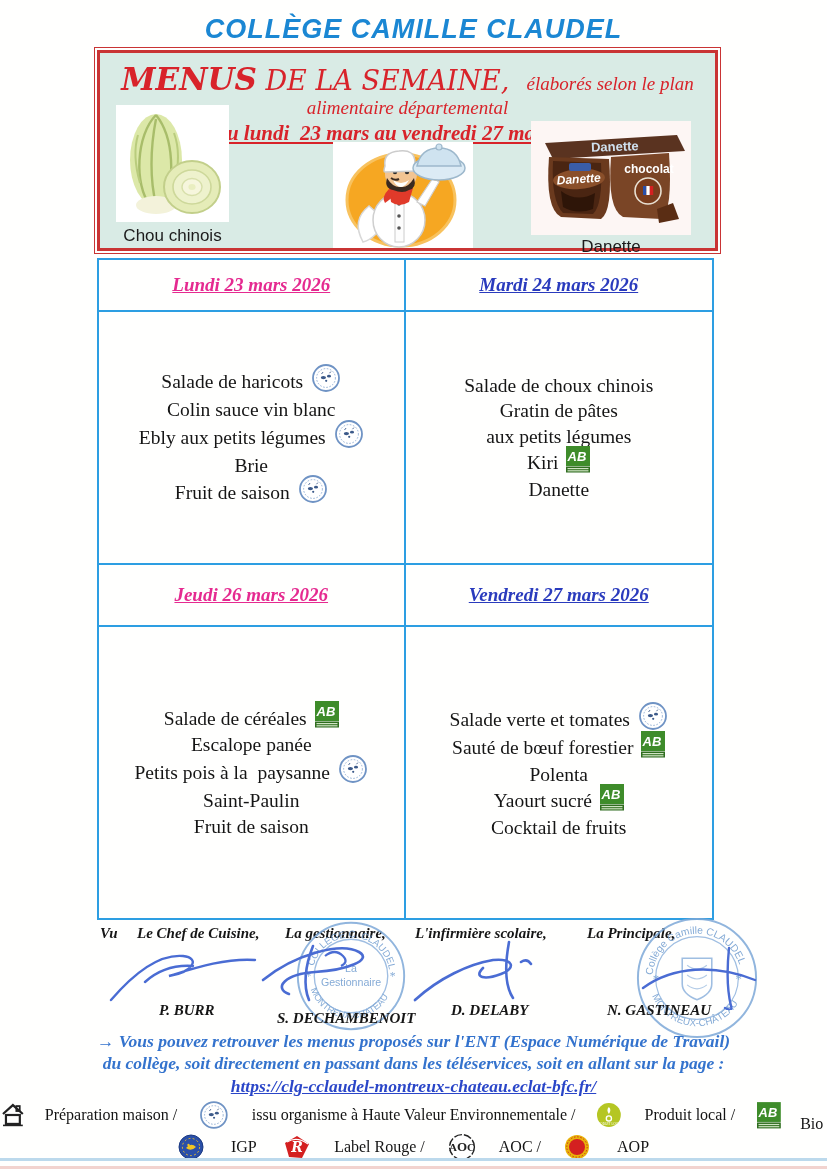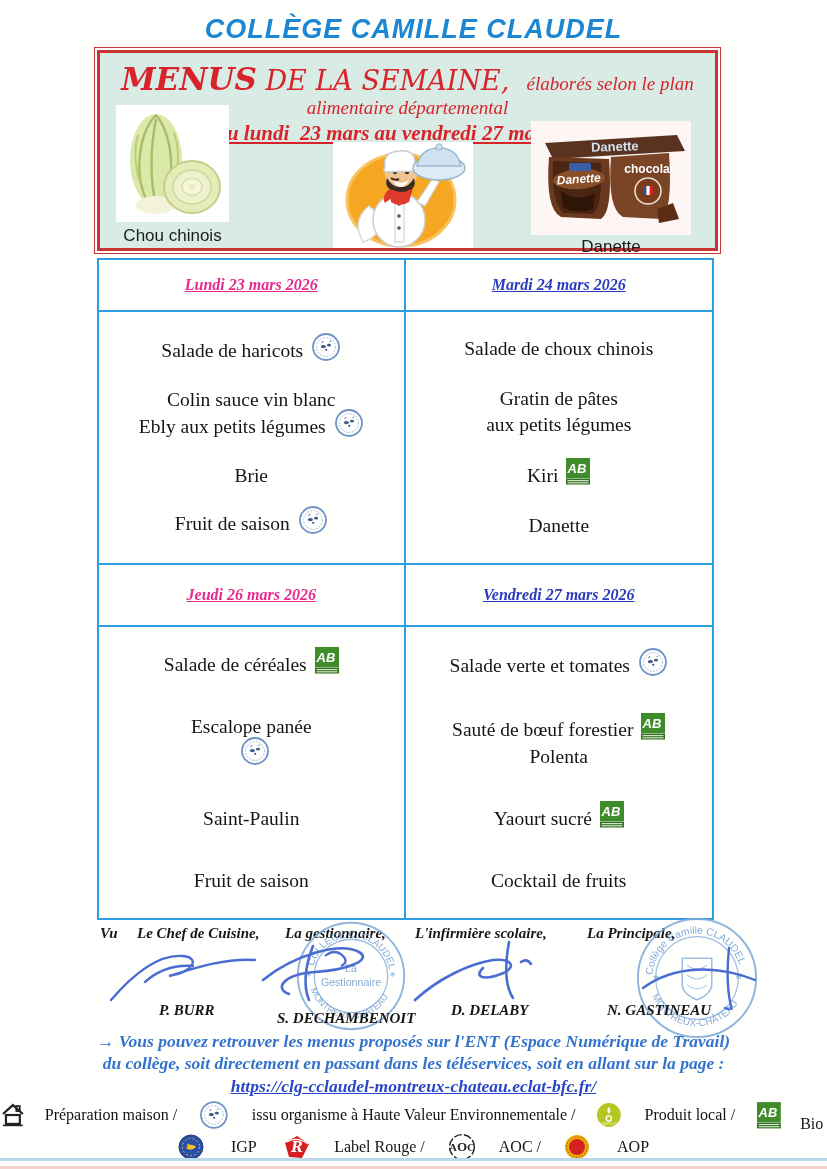--- a/index.html
+++ b/index.html
@@ -39,25 +39,25 @@
   .menu-table {
     position:absolute; left:97px; top:258px; width:617px; height:662px;
     display:grid; grid-template-columns:1fr 1fr; grid-template-rows:52px 253px 62px 1fr;
     border:2px solid #2d9ee2; background:#fffffe;
   }
   .cell { border-color:#2d9ee2; border-style:solid; border-width:0; }
   .cell.col-left { border-right-width:2px; }
   .cell.row-border { border-bottom-width:2px; }
   .day-header {
     display:flex; align-items:center; justify-content:center;
-    font-weight:bold; font-style:italic; font-size:16px;
+    font-weight:bold; font-style:italic; font-size:19px;
   }
   .day-header span { text-decoration:underline; }
   .day-cell {
-    display:flex; flex-direction:column; justify-content:space-between;
+    display:flex; flex-direction:column; justify-content:center;
     align-items:center; padding:24px 4px;
   }
   .menu-item { text-align:center; font-size:19.5px; color:#151515; line-height:1.32; }
   .menu-line { display:flex; align-items:center; justify-content:center; white-space:pre-wrap; }
   .menu-line .item-icon { margin-left:8px; display:inline-flex; position:relative; top:-4px; }
   
   .svg-icon { display:inline-block; vertical-align:middle; }
   
   .sig-zone { position:absolute; left:97px; top:922px; width:680px; height:106px; font-size:15px; }
   .sig-label { position:absolute; font-weight:bold; font-style:italic; color:#161616; white-space:nowrap; }
@@ -236,21 +236,21 @@
     <rect x="0" y="0" width="24" height="20" fill="#3e8c2a"></rect>
     <text x="11" y="15" font-family="Liberation Sans, sans-serif" font-size="13" font-weight="bold" fill="#ffffff" text-anchor="middle" font-style="italic">AB</text>
     <path d="M17.5 4 q2 -2.5 4 -3 q-0.3 2.6 -2.4 3.6 z" fill="#3e8c2a"></path>
     <rect x="0" y="20.5" width="24" height="6" fill="#2f6d1f"></rect>
     <rect x="1.5" y="22" width="21" height="1.2" fill="#cfe4c2"></rect>
     <rect x="1.5" y="24.2" width="21" height="1.2" fill="#cfe4c2"></rect>
   </svg></span></div>
         </div>
         <div class="menu-item">
           <div class="menu-line"><span>Escalope panée</span></div>
-          <div class="menu-line"><span class="item-icon"><svg class="svg-icon" width="30" height="30" viewBox="0 0 30 30">
+          <div class="menu-line"><span>Petits pois à la  paysanne</span><span class="item-icon"><svg class="svg-icon" width="30" height="30" viewBox="0 0 30 30">
     <circle cx="15" cy="15" r="13" fill="#ffffff" stroke="#6f93c4" stroke-width="1.8"></circle>
     <circle cx="15" cy="15" r="9.4" fill="none" stroke="#8aa8cf" stroke-width="0.9" stroke-dasharray="1.6 1.6"></circle>
     <ellipse cx="12.4" cy="14.6" rx="2.6" ry="1.7" fill="#3c5a8a"></ellipse>
     <ellipse cx="18" cy="13.2" rx="2" ry="1.4" fill="#3c5a8a"></ellipse>
     <circle cx="15.2" cy="17.8" r="1.1" fill="#3c5a8a"></circle>
     <path d="M10.5 11 l1.6 -2 M18.5 10.2 l1.4 -1.6" stroke="#3c5a8a" stroke-width="0.9" fill="none"></path>
   </svg></span></div>
         </div>
         <div class="menu-item">
           <div class="menu-line"><span>Saint-Paulin</span></div>

